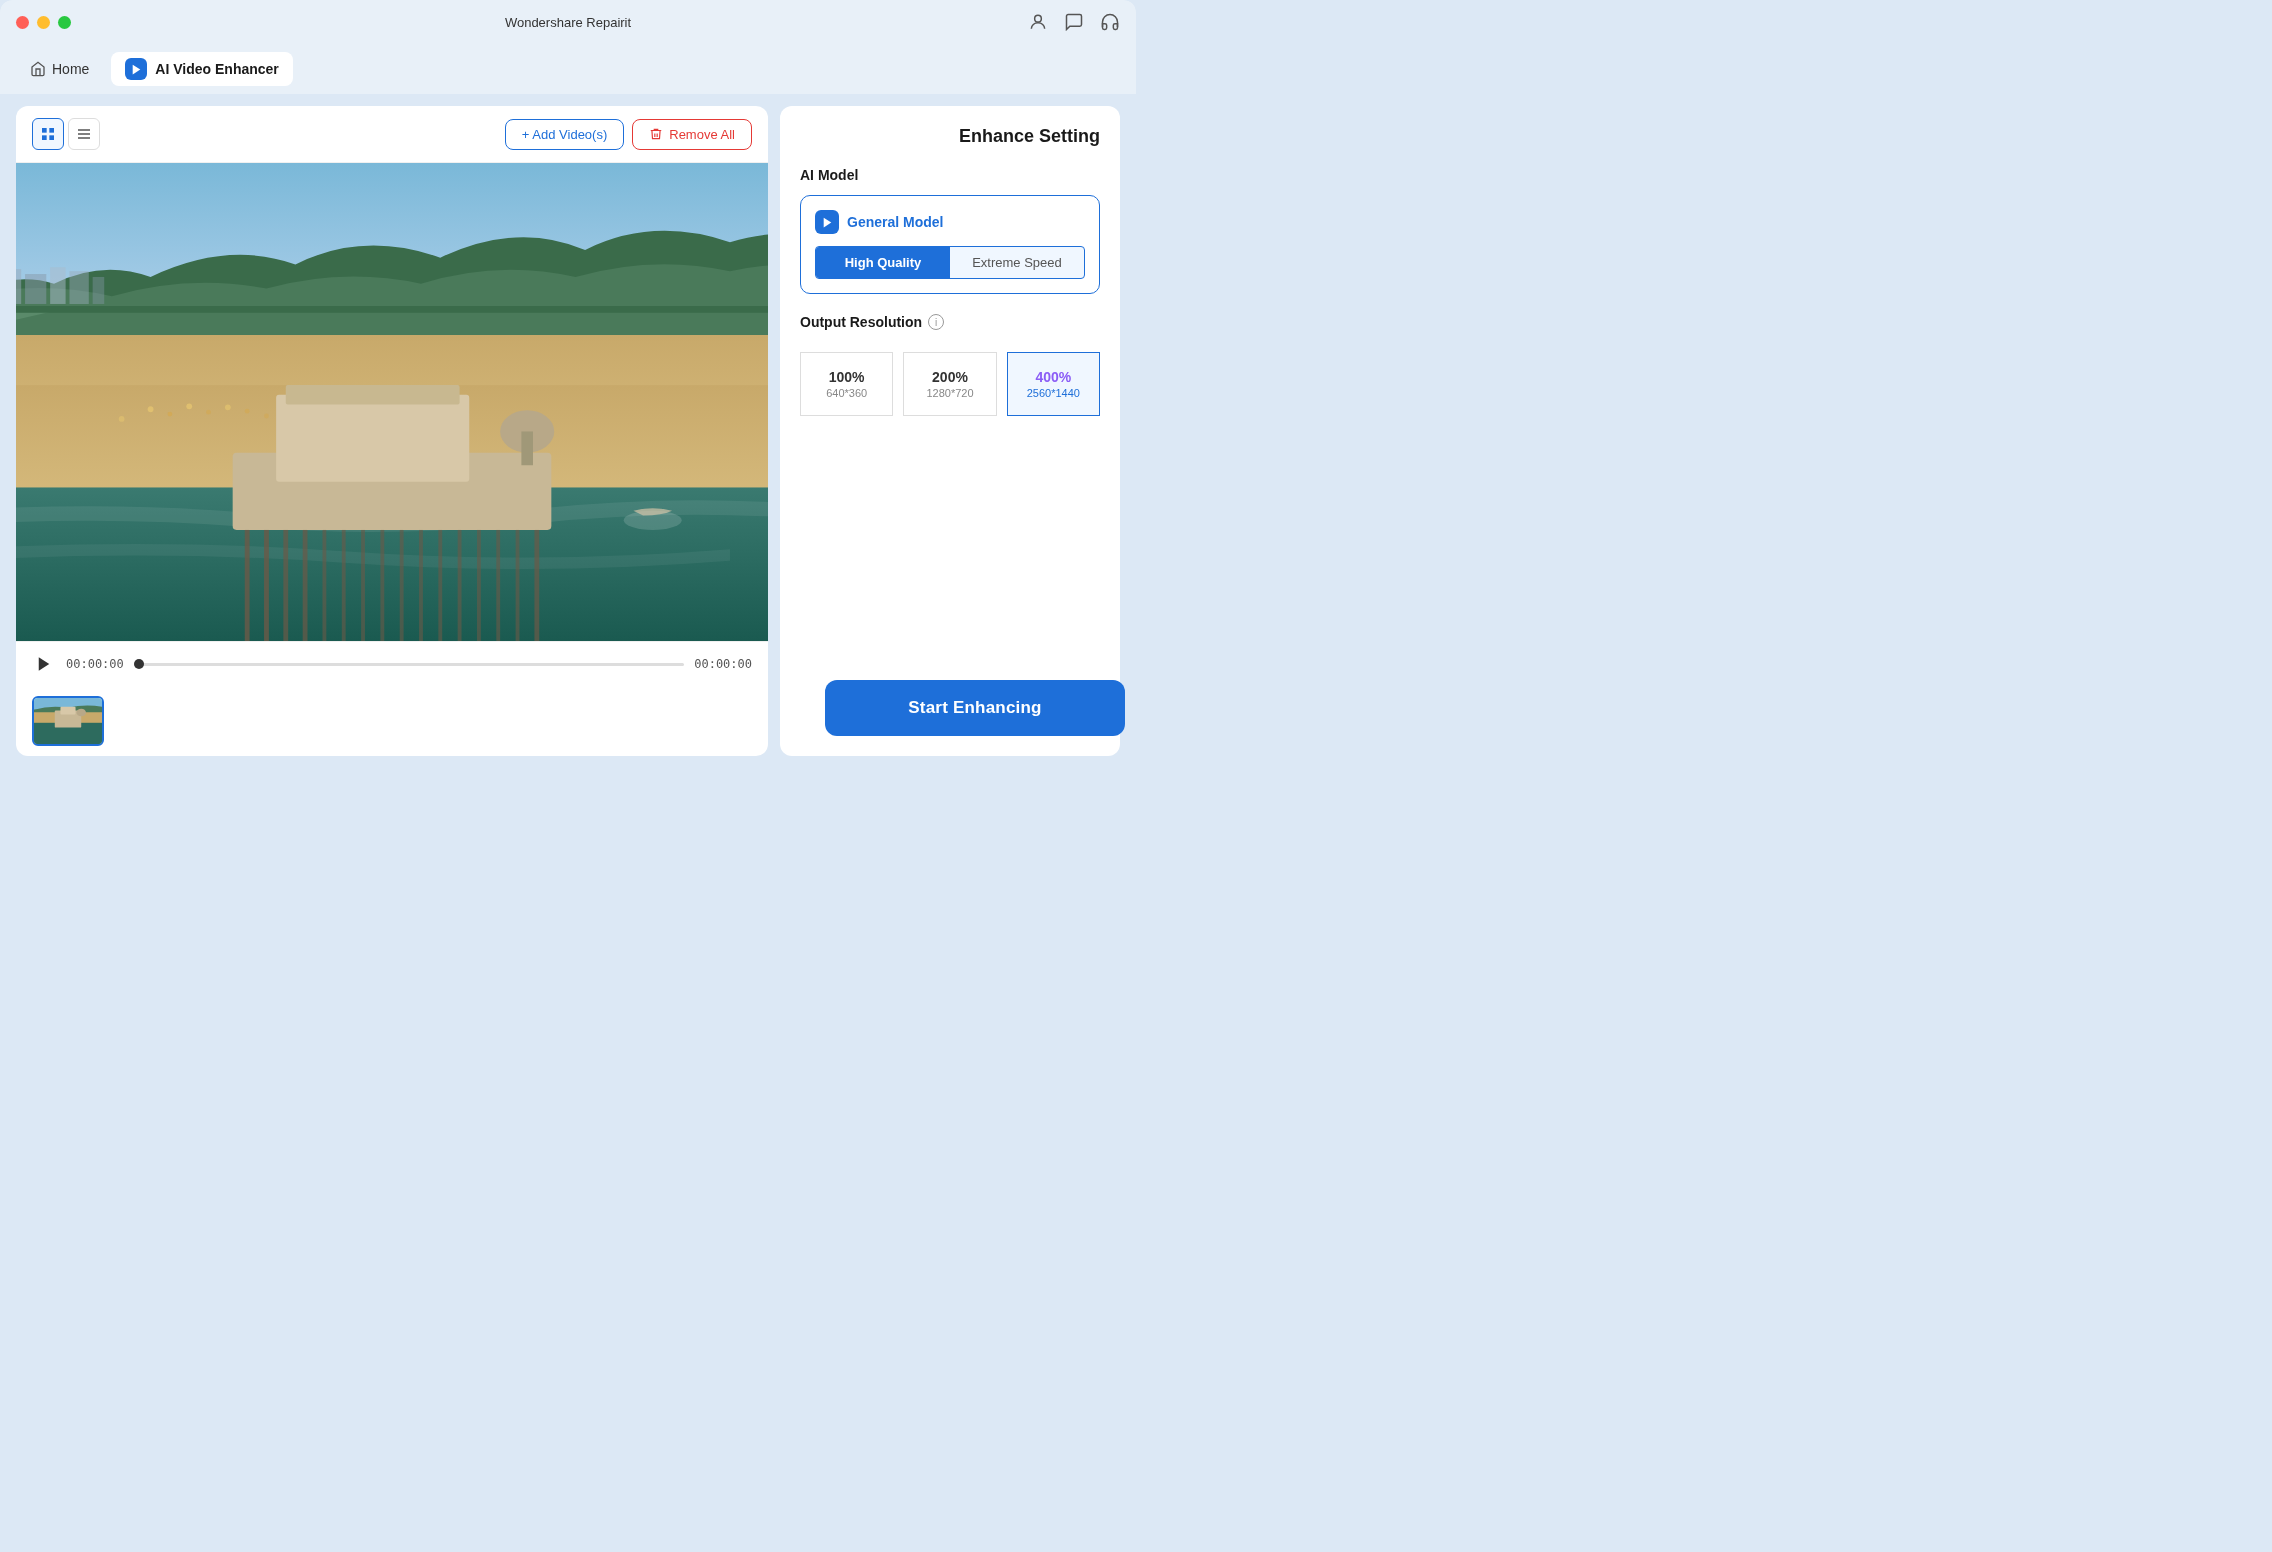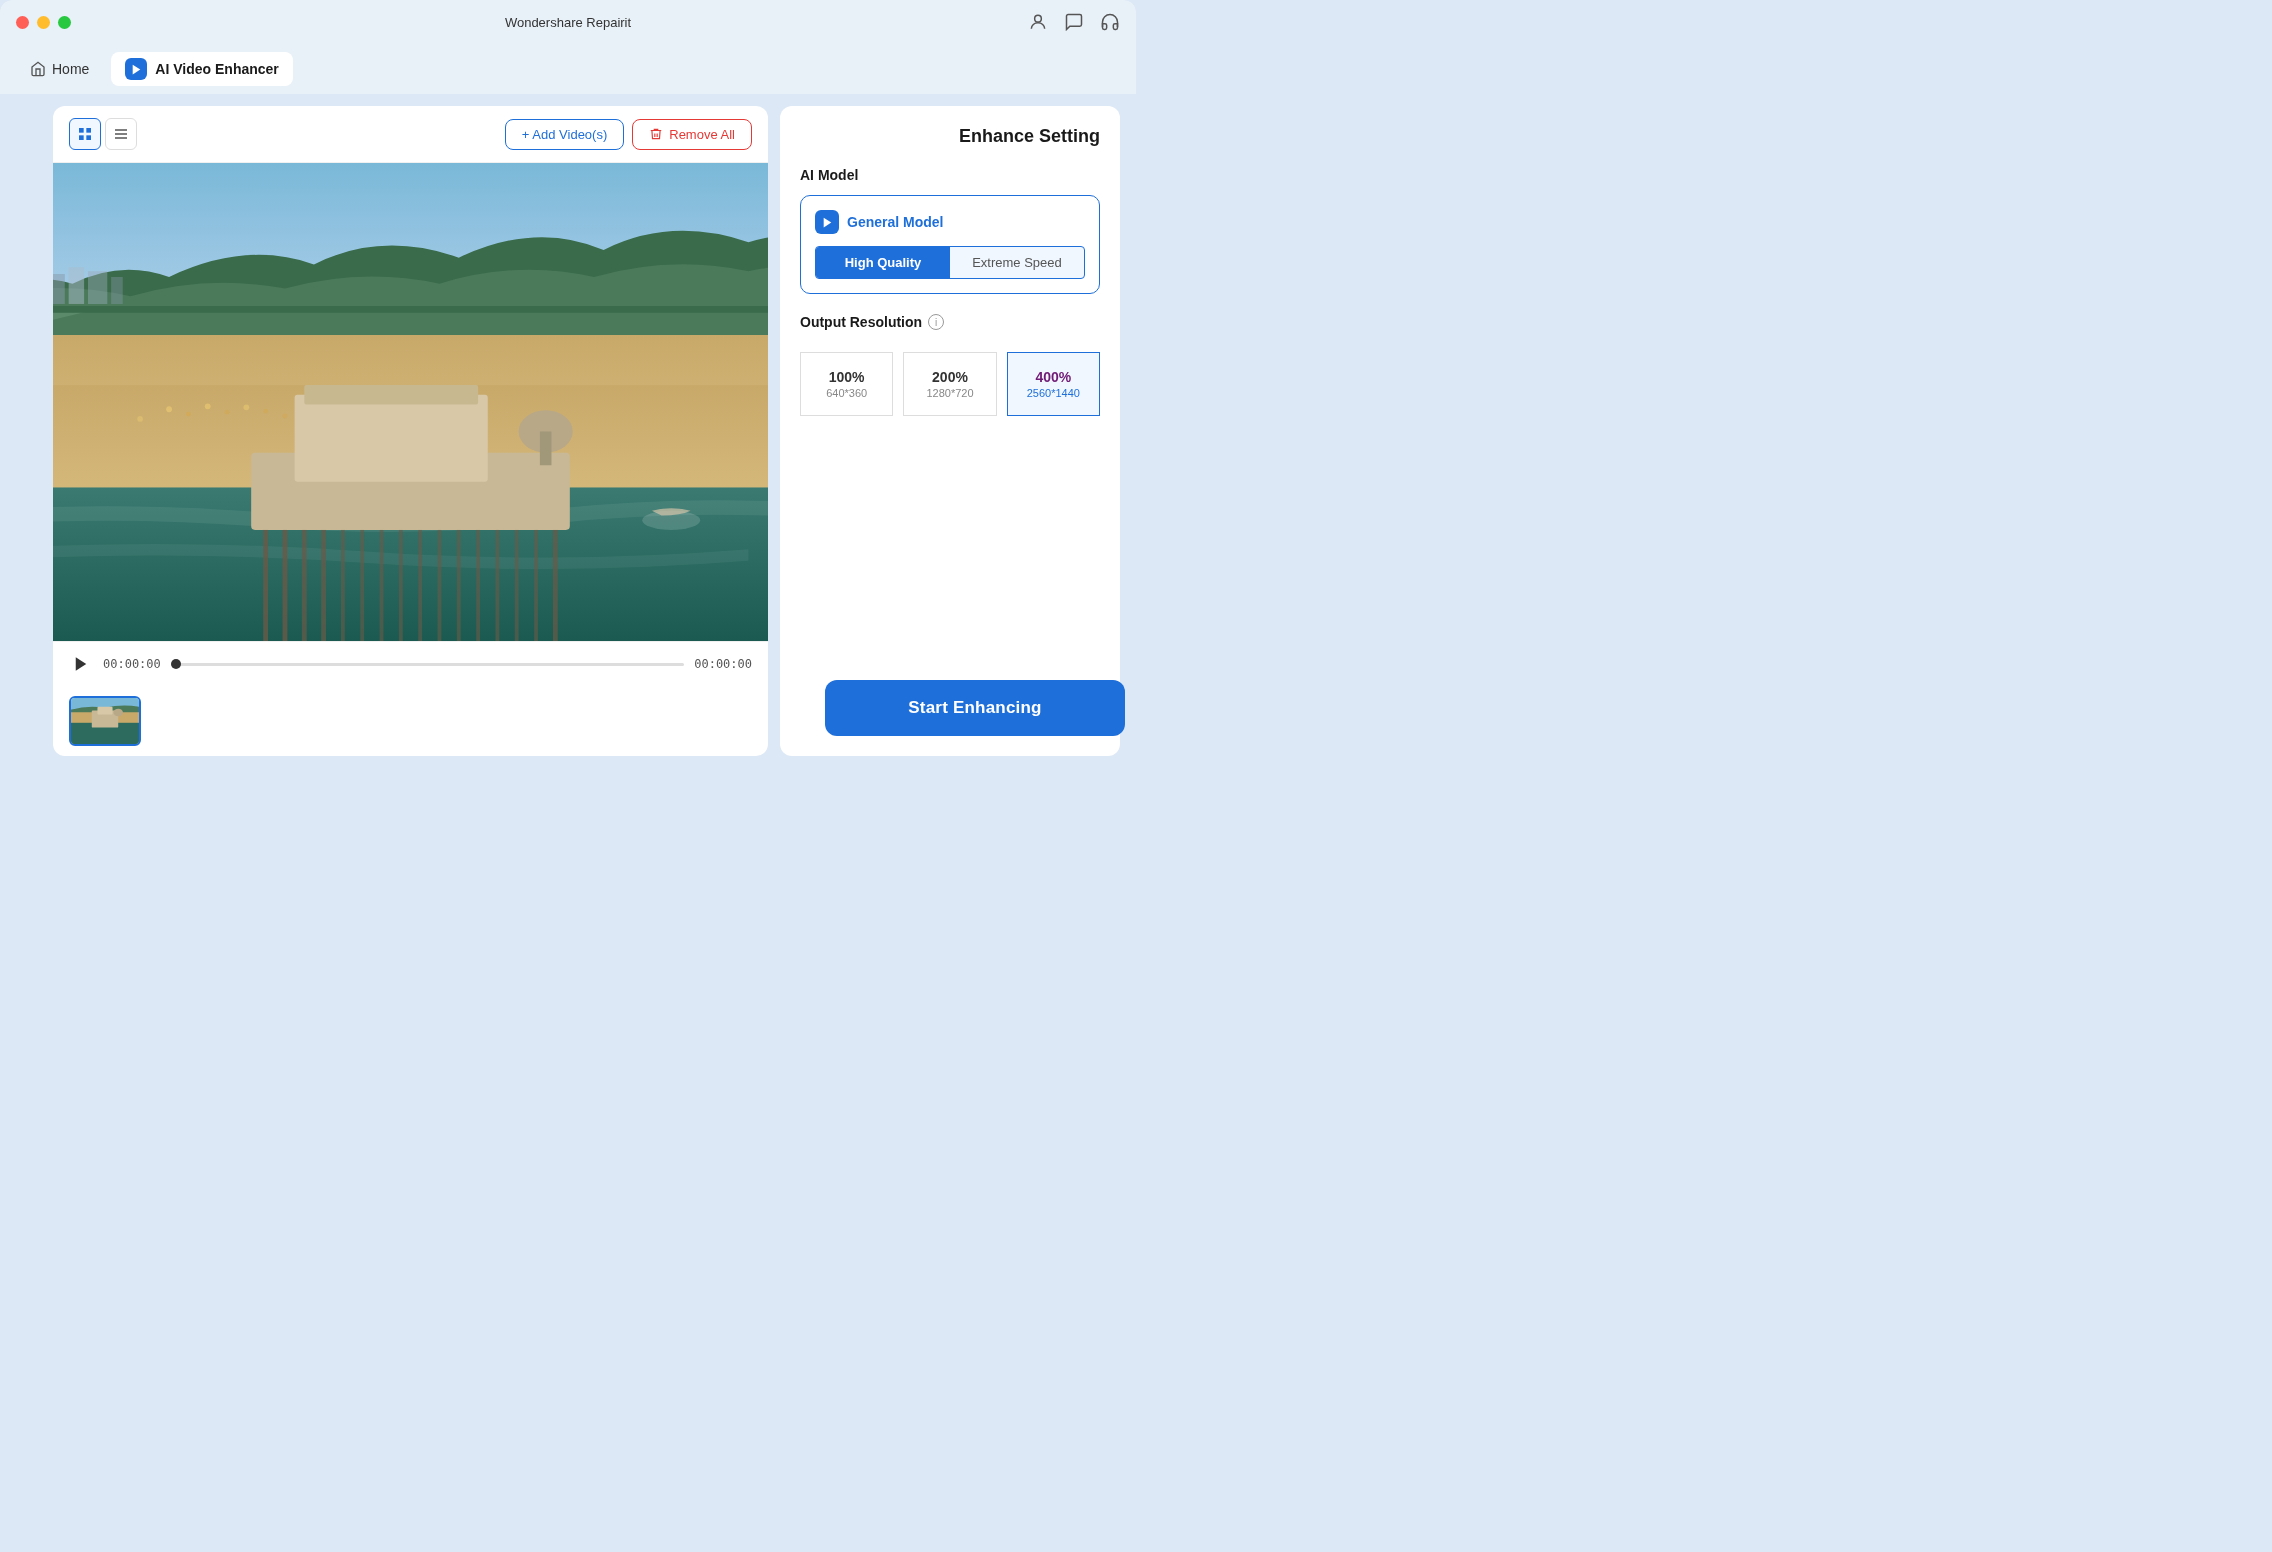--- a/index.html
+++ b/index.html
@@ -94,21 +94,20 @@
       padding: 12px 16px 16px 16px;
       height: calc(776px - 44px - 54px);
     }
     .left-panel {
       flex: 1;
       background: white;
       border-radius: 12px;
       display: flex;
       flex-direction: column;
       overflow: hidden;
-      margin-left: 37px;
     }
     .toolbar {
       display: flex;
       align-items: center;
       padding: 12px 16px;
       gap: 8px;
       border-bottom: 1px solid #f0f0f0;
     }
     .view-toggle {
       display: flex;
@@ -340,21 +339,21 @@
       border-color: #1e6fd9;
       background: #f0f7ff;
     }
     .res-percent {
       font-size: 14px;
       font-weight: 600;
       color: #333;
       display: block;
     }
     .res-btn.active .res-percent {
-      color: #701a75;
+      color: #8b5cf6;
     }
     .res-dim {
       font-size: 11px;
       color: #888;
       display: block;
       margin-top: 2px;
     }
     .res-btn.active .res-dim {
       color: #1e6fd9;
     }

